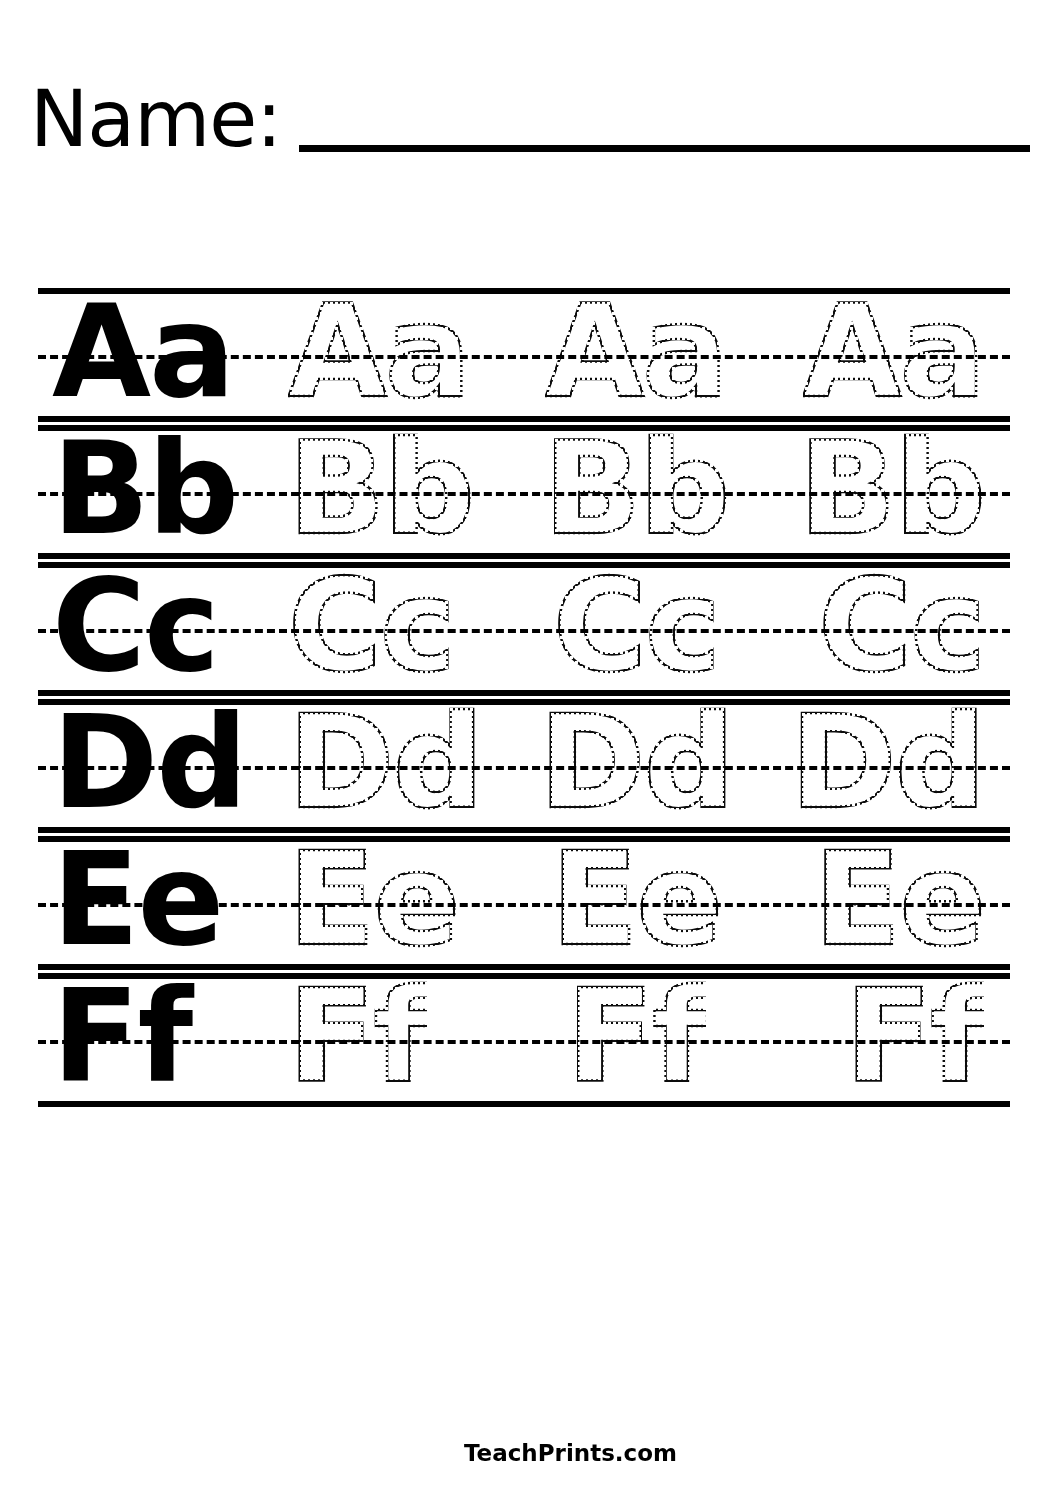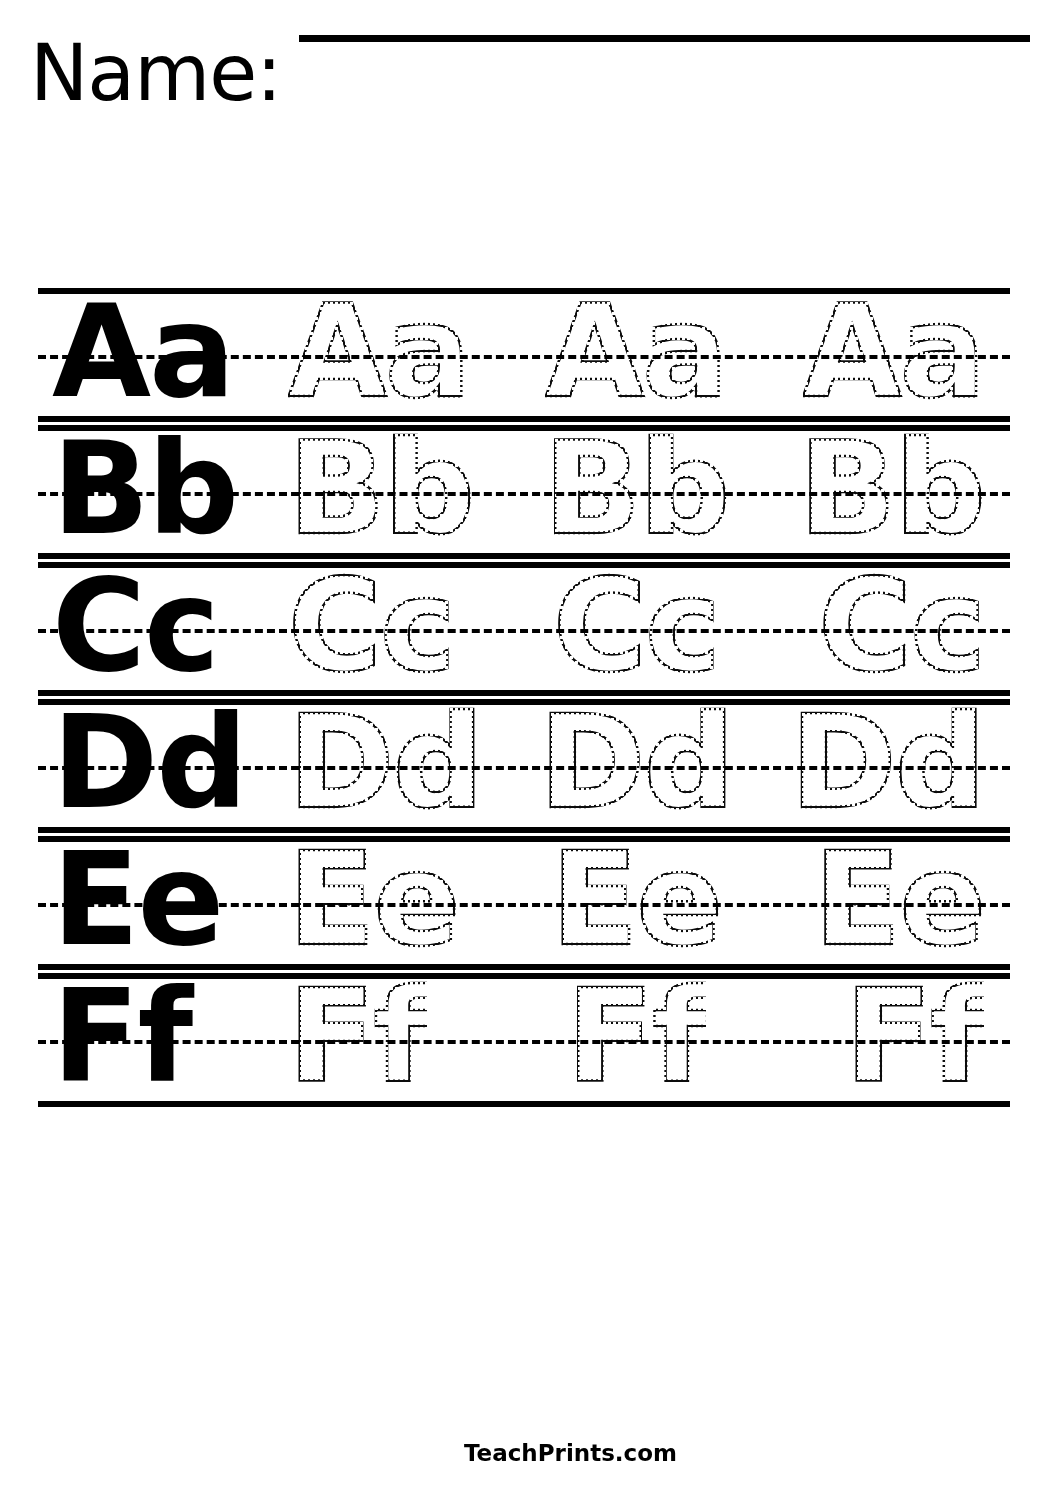--- a/index.html
+++ b/index.html
@@ -13,24 +13,25 @@
     position: relative;
     font-family: "DejaVu Sans", sans-serif;
     color: #000000;
     overflow: hidden;
   }
 
   
   .name-row {
     position: absolute;
     left: 30px;
-    top: 34px;
+    top: 46px;
     width: 1000px;
     height: 120px;
     display: flex;
+    align-items: flex-end;
   }
   .name-label {
     font-family: "DejaVu Sans", sans-serif;
     font-size: 78px;
     font-weight: 500;
     letter-spacing: -1px;
     line-height: 1;
     padding-bottom: 8px;
     white-space: nowrap;
   }

